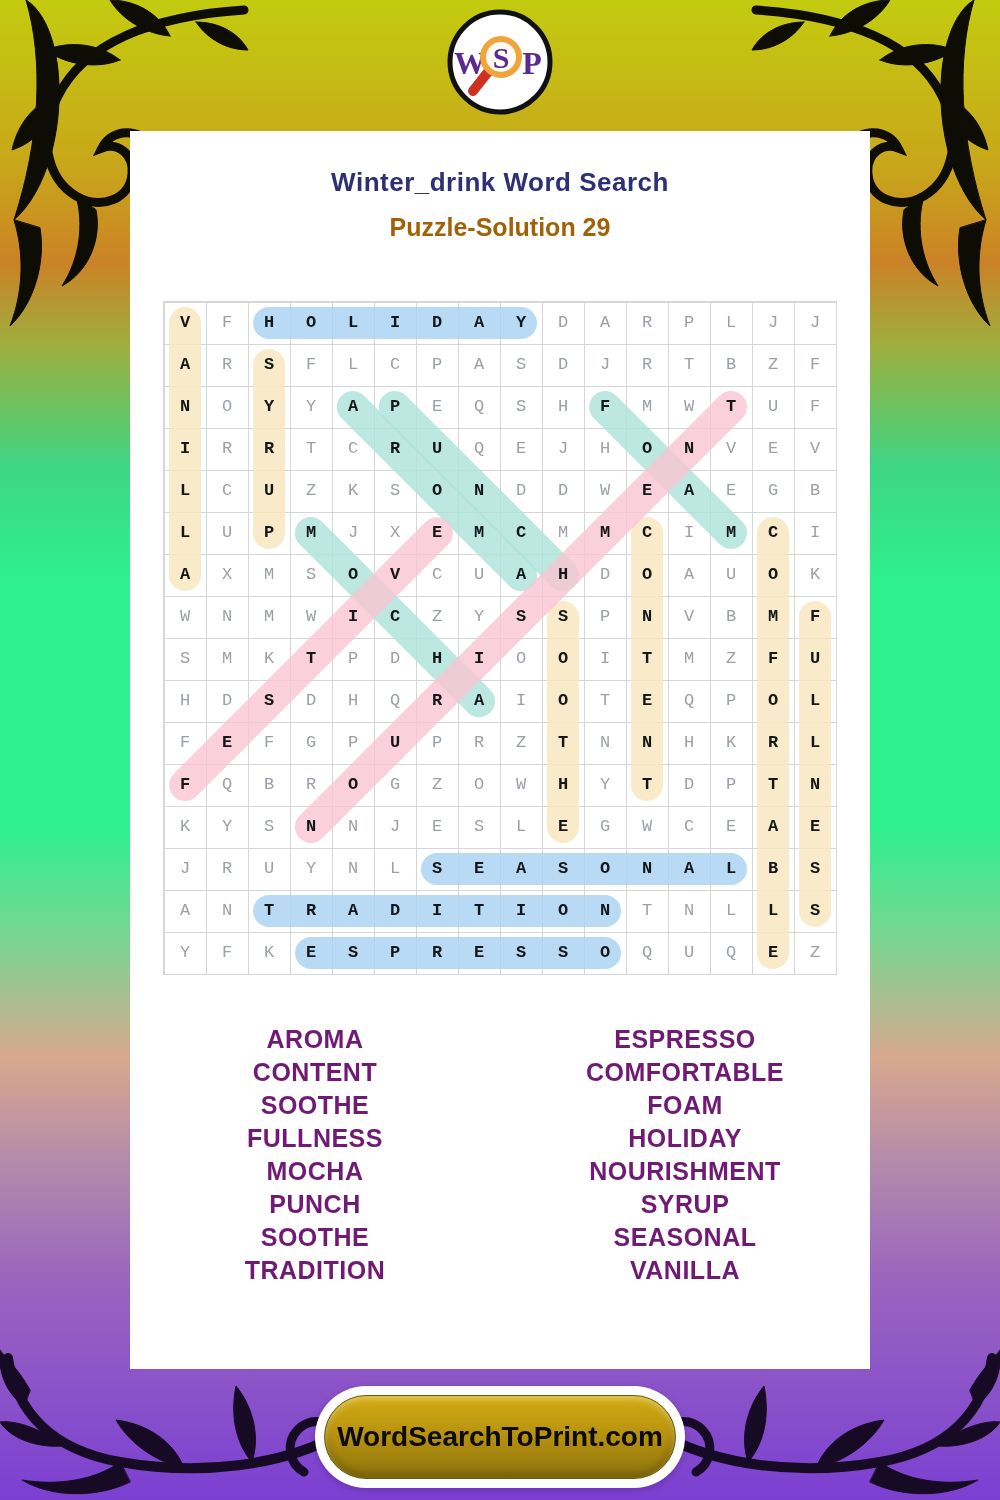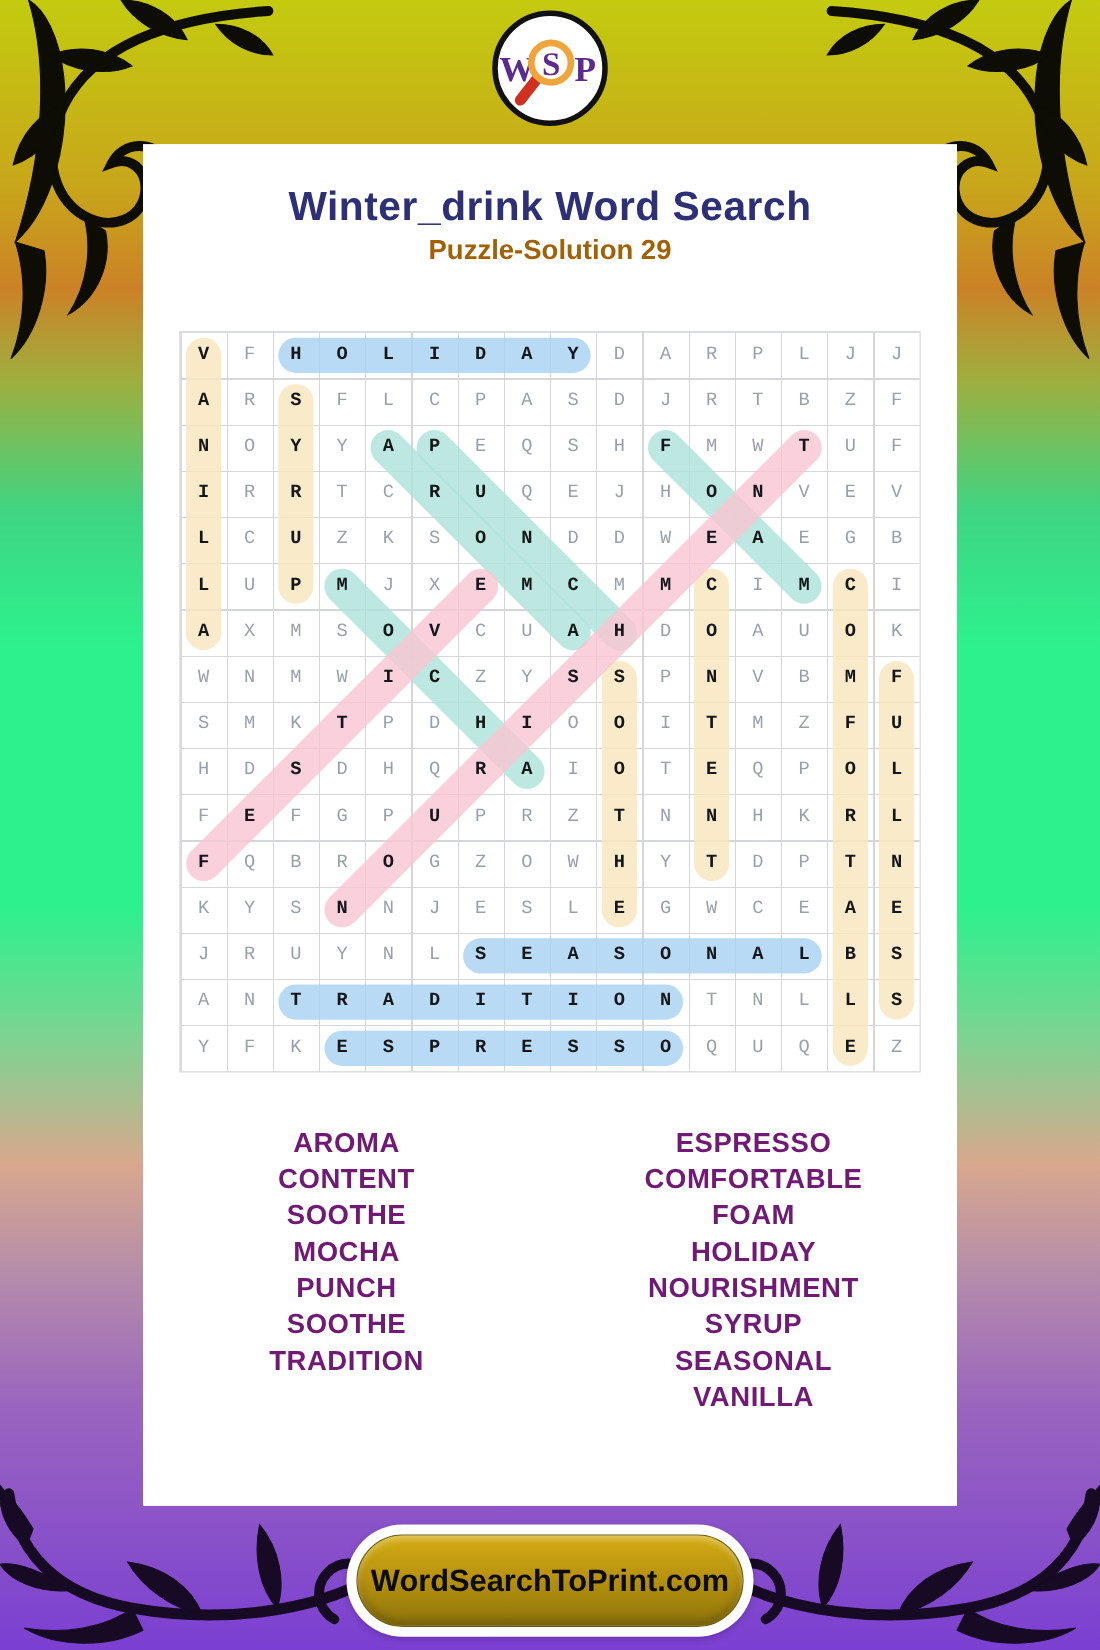--- a/index.html
+++ b/index.html
@@ -20,21 +20,21 @@
 
   .card{
     position:absolute; left:130px; top:131px; width:740px; height:1238px;
     background:#ffffff; z-index:2;
   }
   .logo{
     position:absolute; top:8px; left:446px; width:108px; height:108px; z-index:3;
   }
   .title{
     position:absolute; top:36px; left:0; width:100%; text-align:center;
-    font-size:37px; font-weight:800; color:#2d3076; letter-spacing:.5px;
+    font-size:26px; font-weight:800; color:#2d3076; letter-spacing:.5px;
   }
   .subtitle{
     position:absolute; top:82px; left:0; width:100%; text-align:center;
     font-size:25px; font-weight:700; color:#a16207;
   }
   .grid{
     position:absolute; top:170px; left:33px;
     width:674px; height:674px; background:#ffffff;
     border:1px solid #d4d6d9;
     background-image:
@@ -425,20 +425,21 @@
         <div class="cell hit">E</div>
         <div class="cell">Z</div>
       </div>
   </div>
 
   <div class="word-list">
     <div class="word-col" id="word-col-left">
         <div class="word-item">AROMA</div>
         <div class="word-item">CONTENT</div>
         <div class="word-item">SOOTHE</div>
+        <div class="word-item">FULLNESS</div>
         <div class="word-item">MOCHA</div>
         <div class="word-item">PUNCH</div>
         <div class="word-item">SOOTHE</div>
         <div class="word-item">TRADITION</div>
       </div>
     <div class="word-col" id="word-col-right">
         <div class="word-item">ESPRESSO</div>
         <div class="word-item">COMFORTABLE</div>
         <div class="word-item">FOAM</div>
         <div class="word-item">HOLIDAY</div>

